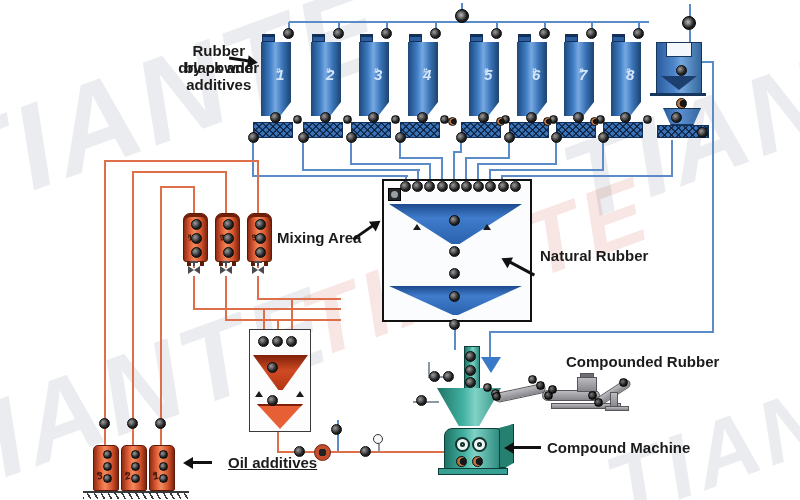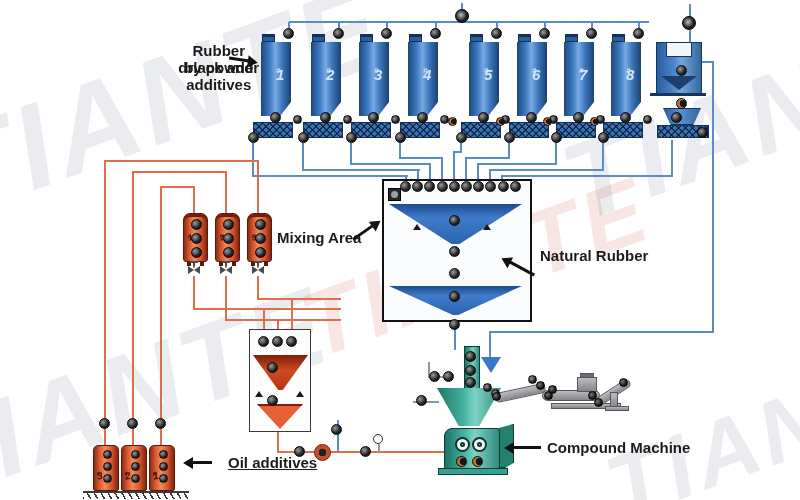--- a/index.html
+++ b/index.html
@@ -466,19 +466,20 @@
       <span>dry powder additives</span>
   </div>
   <div class="ar r" style="left:229px;top:58px;width:20px;transform:rotate(8deg);"></div>
 
   <div class="lbl" style="left:277px;top:229px;">Mixing Area</div>
   <div class="ar r" style="left:351px;top:231px;width:24px;transform:rotate(-35deg);"></div>
 
   <div class="lbl" style="left:540px;top:247px;">Natural Rubber</div>
   <div class="ar l" style="left:508px;top:267px;width:28px;transform:rotate(28deg);"></div>
 
+  <div class="lbl" style="left:566px;top:353px;">Compounded Rubber</div>
 
   <div class="lbl" style="left:547px;top:439px;">Compound Machine</div>
   <div class="ar l" style="left:513px;top:446px;width:28px;"></div>
 
   <div class="lbl" style="left:228px;top:454px;text-decoration:underline;">Oil additives</div>
   <div class="ar l" style="left:192px;top:461px;width:20px;"></div>
 </div>
 
 </body></html>

